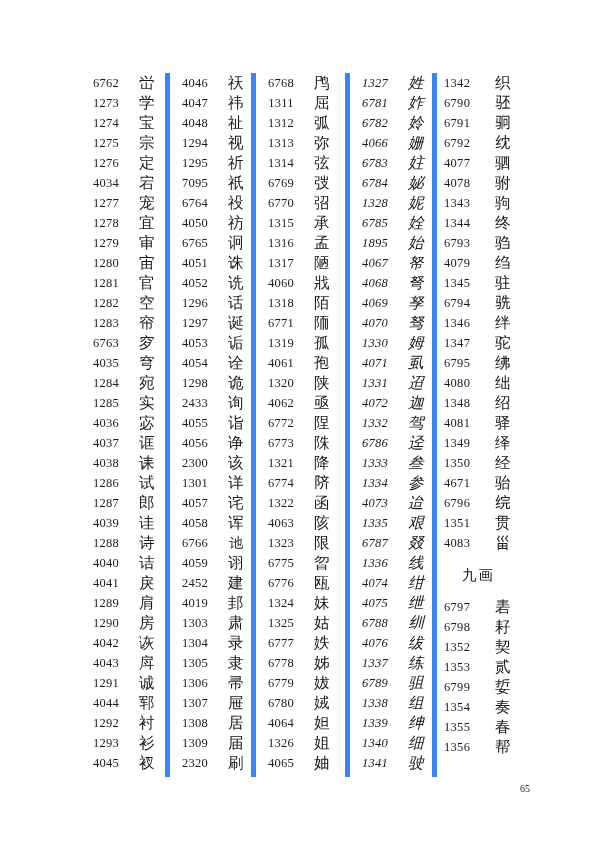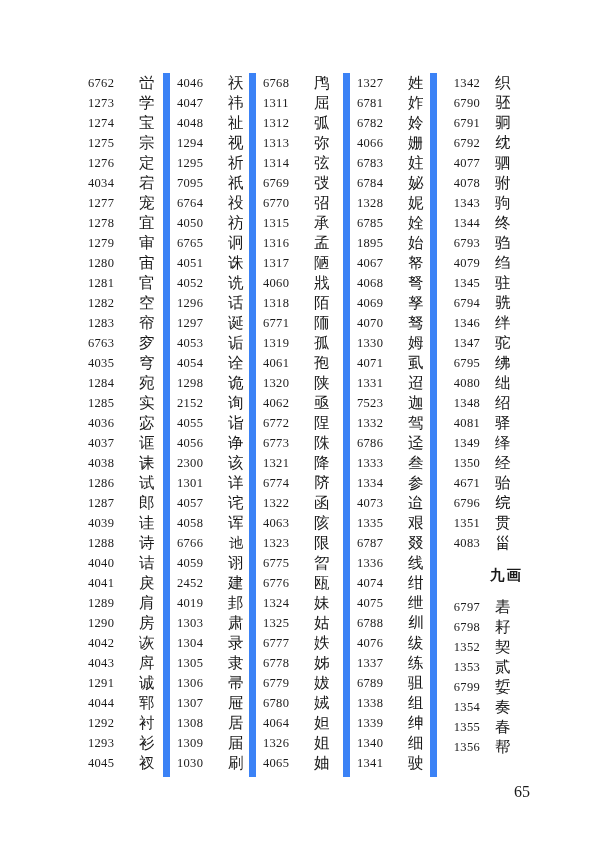--- a/index.html
+++ b/index.html
@@ -20,27 +20,28 @@
     position: absolute;
     left: 81px;
     top: 73px;
     display: flex;
   }
   .col {
     box-sizing: border-box;
     height: 704px;
   }
   .col:not(:last-child) {
-    border-right: 7px solid #3b82f6;
+    border-right: 5px solid #3b82f6;
+    text-align: center;
   }
   .col:nth-child(1) { width: 89px; }
   .col:nth-child(2) { width: 86px; }
   .col:nth-child(3) { width: 94px; }
-  .col:nth-child(4) { width: 87px; }
-  .col:nth-child(5) { width: 86px; border-right: none; text-align: right; }
+  .col:nth-child(4) { width: 87px; font-style: italic; }
+  .col:nth-child(5) { width: 86px; border-right: none; }
   .row {
     height: 20px;
     display: flex;
     align-items: center;
   }
   .num {
     display: inline-block;
     width: 36px;
     margin-left: 7px;
     font-size: 12.5px;
@@ -50,29 +51,29 @@
   .char {
     margin-left: 15px;
     font-size: 15.5px;
     line-height: 20px;
   }
   .section-header {
     height: 44px;
     line-height: 44px;
     padding-left: 25px;
     font-family: "Liberation Sans", "DejaVu Sans", sans-serif;
-    font-weight: bold;
+    font-weight: normal;
     font-size: 14.5px;
     letter-spacing: 2px;
   }
   .page-number {
     position: absolute;
     top: 783px;
     right: 70px;
-    font-size: 16px;
+    font-size: 10px;
   }
 </style>
 </head>
 <body>
 
 <div class="page">
   <div class="index-table">
     <div class="col">
         <div class="row">
           <span class="num">6762</span>
@@ -274,21 +275,21 @@
         </div>
         <div class="row">
           <span class="num">4054</span>
           <span class="char">诠</span>
         </div>
         <div class="row">
           <span class="num">1298</span>
           <span class="char">诡</span>
         </div>
         <div class="row">
-          <span class="num">2152</span>
+          <span class="num">2433</span>
           <span class="char">询</span>
         </div>
         <div class="row">
           <span class="num">4055</span>
           <span class="char">诣</span>
         </div>
         <div class="row">
           <span class="num">4056</span>
           <span class="char">诤</span>
         </div>
@@ -346,21 +347,21 @@
         </div>
         <div class="row">
           <span class="num">1308</span>
           <span class="char">居</span>
         </div>
         <div class="row">
           <span class="num">1309</span>
           <span class="char">届</span>
         </div>
         <div class="row">
-          <span class="num">1030</span>
+          <span class="num">2320</span>
           <span class="char">刷</span>
         </div>
       </div>
     <div class="col">
         <div class="row">
           <span class="num">6768</span>
           <span class="char">鸤</span>
         </div>
         <div class="row">
           <span class="num">1311</span>
@@ -558,21 +559,21 @@
         </div>
         <div class="row">
           <span class="num">4071</span>
           <span class="char">虱</span>
         </div>
         <div class="row">
           <span class="num">1331</span>
           <span class="char">迢</span>
         </div>
         <div class="row">
-          <span class="num">7523</span>
+          <span class="num">4072</span>
           <span class="char">迦</span>
         </div>
         <div class="row">
           <span class="num">1332</span>
           <span class="char">驾</span>
         </div>
         <div class="row">
           <span class="num">6786</span>
           <span class="char">迳</span>
         </div>

